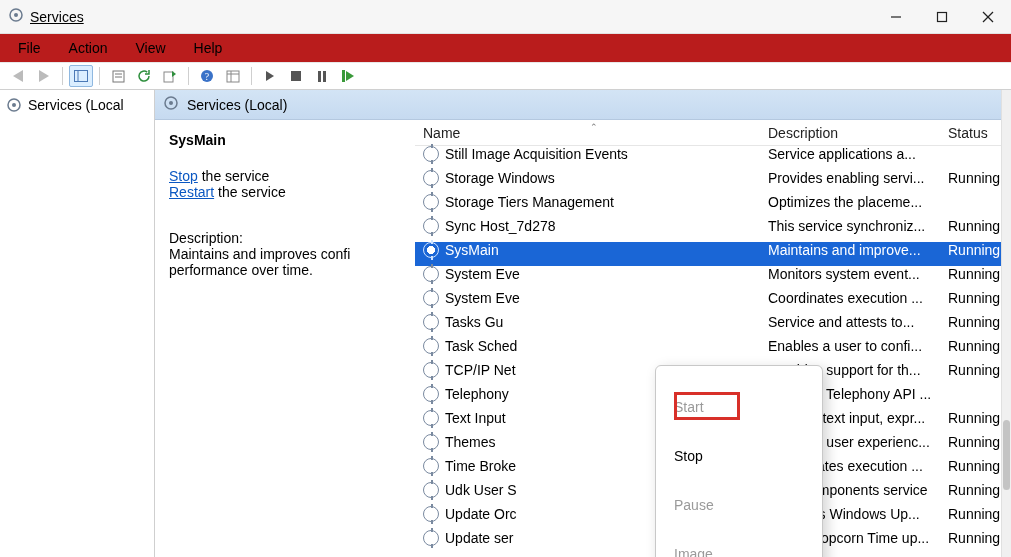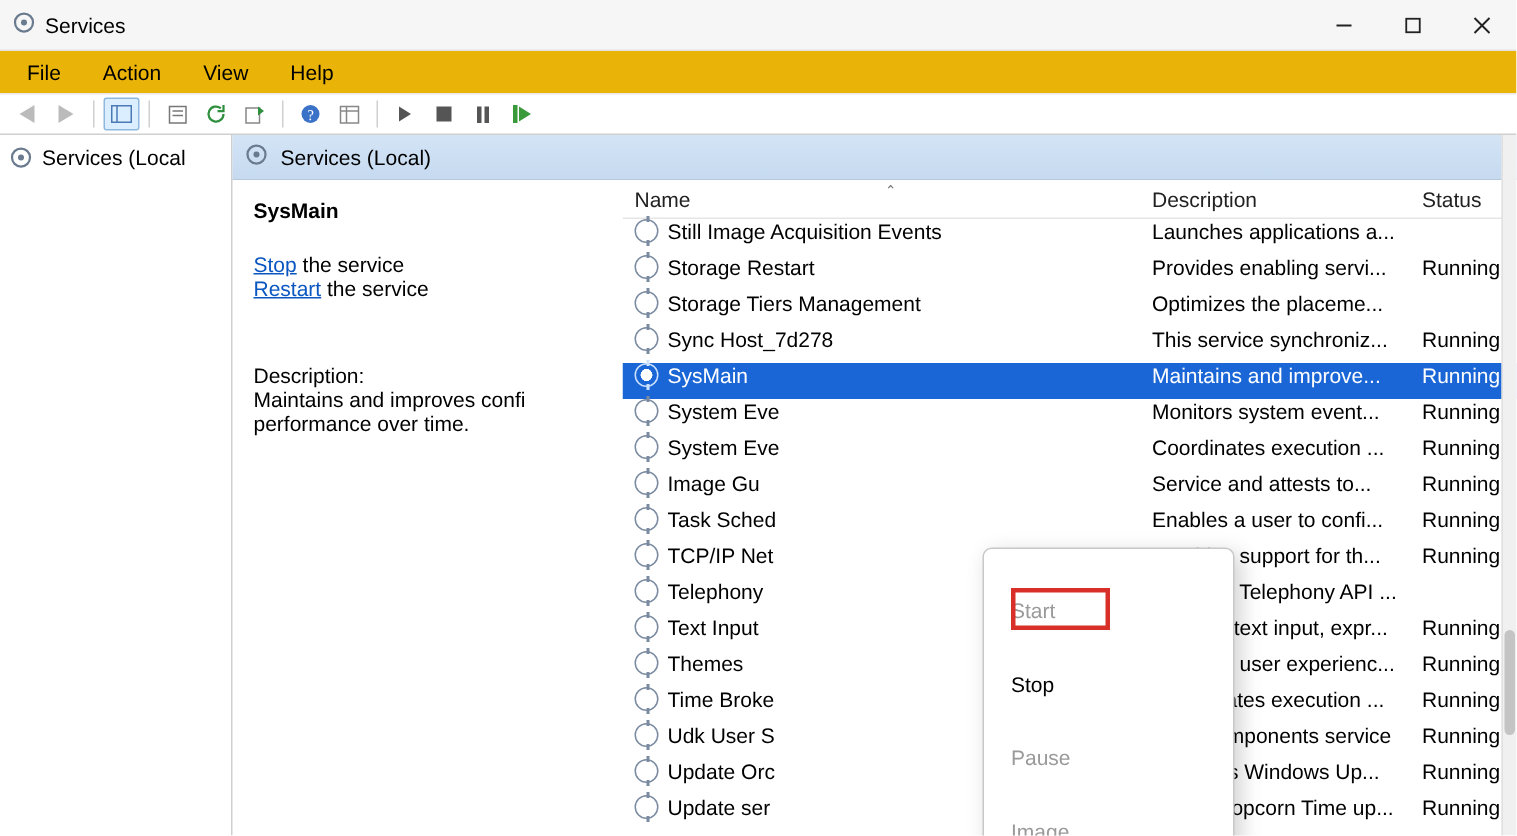--- a/index.html
+++ b/index.html
@@ -8,31 +8,31 @@
     font-family: "Segoe UI", Tahoma, sans-serif; font-size: 14px;
     background: #ffffff; color: #000; overflow: hidden;
   }
   
   .titlebar {
     height: 34px; display: flex; align-items: center;
     padding-left: 8px; background: #f6f6f6;
     border-bottom: 1px solid #e2e2e2;
   }
   .titlebar .ticon { margin-right: 6px; }
-  .titlebar .title { flex: 0 0 auto; }
+  .titlebar .title { flex: 0 0 auto; text-decoration: underline; }
   .titlebar .spacer { flex: 1 1 auto; }
   .winbtn {
     width: 46px; height: 34px; display: flex; align-items: center;
     justify-content: center; font-size: 14px;
   }
   .winbtn svg { display:block; }
   
   .menubar {
     height: 28px; display: flex; align-items: center; gap: 4px;
-    padding: 0 6px; background: #eab308;
+    padding: 0 6px; background: #b91c1c;
   }
   .menuitem { padding: 2px 12px; }
   
   .toolbar {
     height: 28px; display: flex; align-items: center; gap: 2px;
     padding: 0 6px; background: #ffffff; border-top: 1px solid #e8e8e8;
     border-bottom: 1px solid #d0d0d0;
   }
   .tbtn {
     width: 24px; height: 22px; display: flex; align-items: center;
@@ -71,21 +71,21 @@
     height: 30px; background: linear-gradient(#d3e4f5,#c6daf0);
     border-bottom: 1px solid #b4c8df; display:flex; align-items:center;
     padding-left: 8px; gap: 8px; font-size: 14px;
   }
   .dp-body { flex:1; display:flex; overflow:hidden; }
   .infocol {
     width: 260px; padding: 12px 14px; font-size: 14px;
   }
   .infocol .svcname { font-weight: 600; margin-bottom: 20px; }
   .infocol a { color: #0a57c2; text-decoration: underline; cursor:pointer;}
-  .infocol .descblk { margin-top: 42px; }
+  .infocol .descblk { margin-top: 30px; }
   .listcol { flex:1; position:relative; overflow:hidden;}
   .list-head {
     height: 26px; display:flex; align-items:center;
     font-size: 14px; color:#222; padding-left: 8px;
     border-bottom: 1px solid #e6e6e6; position:relative;
   }
   .list-head .caret {
     position:absolute; left: 175px; top: 2px; font-size: 9px; color:#777;
   }
   .colh { white-space:nowrap; overflow:hidden; }
@@ -288,27 +288,27 @@
           <div class="colh c-name">Name</div>
           <div class="colh c-desc">Description</div>
           <div class="colh c-stat">Status</div>
         </div>
         <div id="rows-container">
             <div class="row">
               <div class="c-name">
                 <span class="gearicon"></span>
                 <span>Still Image Acquisition Events</span>
               </div>
-              <div class="c-desc">Launches applications a...</div>
+              <div class="c-desc">Service applications a...</div>
               <div class="c-stat"></div>
             </div>
             <div class="row">
               <div class="c-name">
                 <span class="gearicon"></span>
-                <span>Storage Restart</span>
+                <span>Storage Windows</span>
               </div>
               <div class="c-desc">Provides enabling servi...</div>
               <div class="c-stat">Running</div>
             </div>
             <div class="row">
               <div class="c-name">
                 <span class="gearicon"></span>
                 <span>Storage Tiers Management</span>
               </div>
               <div class="c-desc">Optimizes the placeme...</div>
@@ -342,21 +342,21 @@
               <div class="c-name">
                 <span class="gearicon"></span>
                 <span>System Eve</span>
               </div>
               <div class="c-desc">Coordinates execution ...</div>
               <div class="c-stat">Running</div>
             </div>
             <div class="row">
               <div class="c-name">
                 <span class="gearicon"></span>
-                <span>Image Gu</span>
+                <span>Tasks Gu</span>
               </div>
               <div class="c-desc">Service and attests to...</div>
               <div class="c-stat">Running</div>
             </div>
             <div class="row">
               <div class="c-name">
                 <span class="gearicon"></span>
                 <span>Task Sched</span>
               </div>
               <div class="c-desc">Enables a user to confi...</div>

